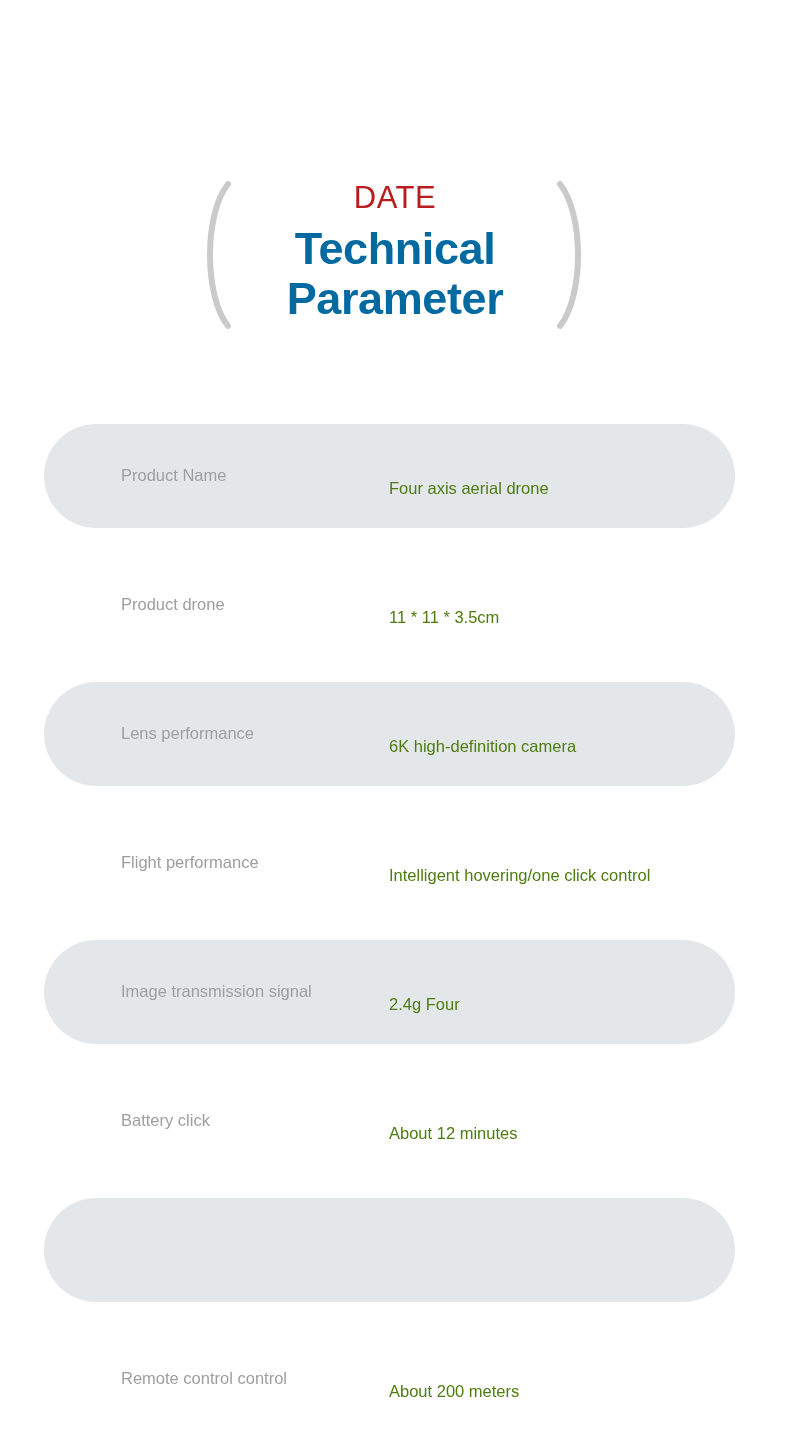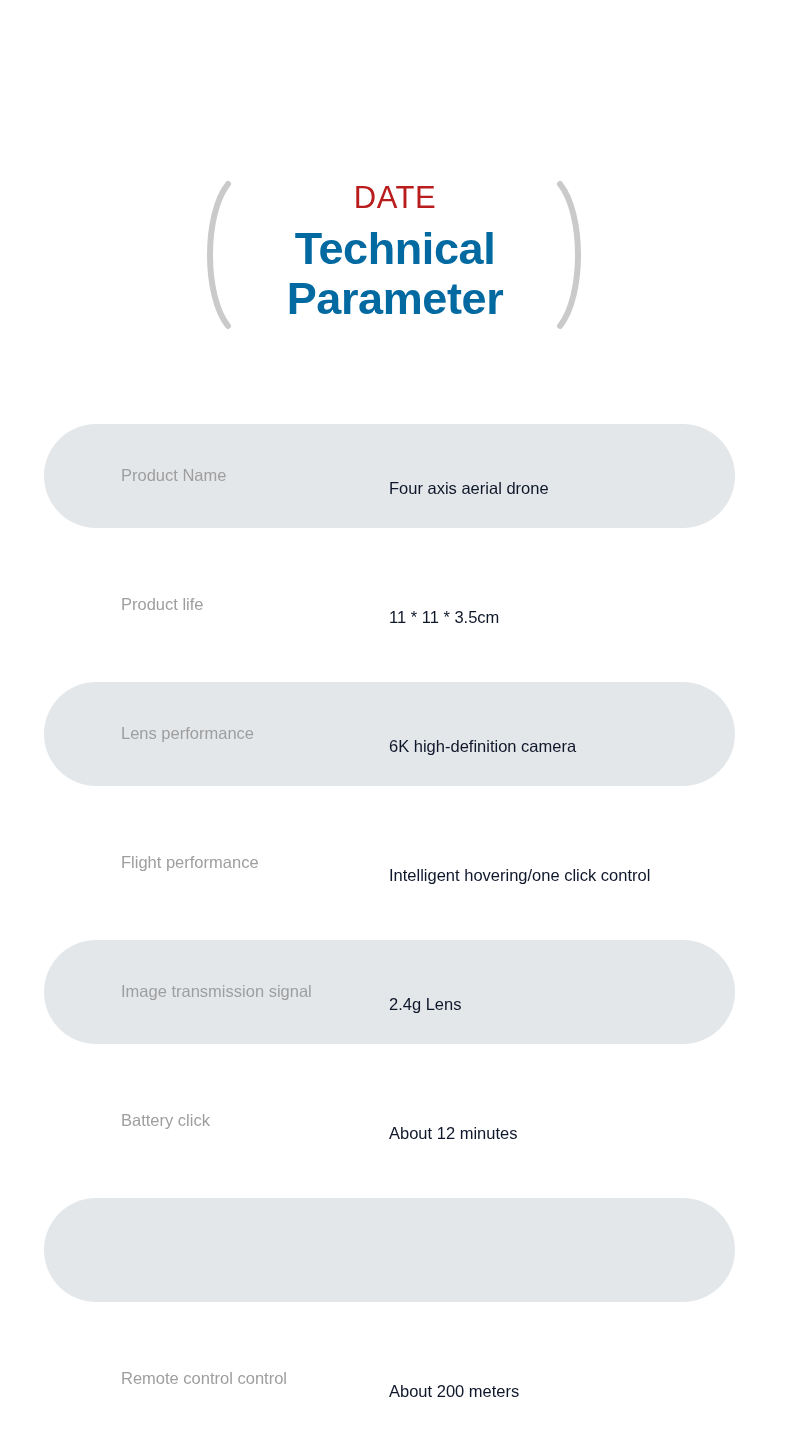--- a/index.html
+++ b/index.html
@@ -104,21 +104,21 @@
     position: absolute;
     left: 121px;
     color: #9e9e9e;
     font-size: 16.5px;
     line-height: 1.2;
     white-space: nowrap;
   }
   .spec-value {
     position: absolute;
     left: 389px;
-    color: #0f172a;
+    color: #4d7c0f;
     font-size: 16.5px;
     line-height: 1.2;
     white-space: nowrap;
     margin-top: 25px;
   }
 </style>
 </head>
 <body>
 
 <div class="header">
@@ -148,21 +148,21 @@
     <div class="spec-row">
       <div class="pill"></div>
       <div class="row-content">
         <span class="spec-label">Product Name</span>
         <span class="spec-value">Four axis aerial drone</span>
       </div>
     </div>
     <div class="spec-row plain">
       <div class="pill"></div>
       <div class="row-content">
-        <span class="spec-label">Product life</span>
+        <span class="spec-label">Product drone</span>
         <span class="spec-value">11 * 11 * 3.5cm</span>
       </div>
     </div>
     <div class="spec-row">
       <div class="pill"></div>
       <div class="row-content">
         <span class="spec-label">Lens performance</span>
         <span class="spec-value">6K high-definition camera</span>
       </div>
     </div>
@@ -170,21 +170,21 @@
       <div class="pill"></div>
       <div class="row-content">
         <span class="spec-label">Flight performance</span>
         <span class="spec-value">Intelligent hovering/one click control</span>
       </div>
     </div>
     <div class="spec-row">
       <div class="pill"></div>
       <div class="row-content">
         <span class="spec-label">Image transmission signal</span>
-        <span class="spec-value">2.4g Lens</span>
+        <span class="spec-value">2.4g Four</span>
       </div>
     </div>
     <div class="spec-row plain">
       <div class="pill"></div>
       <div class="row-content">
         <span class="spec-label">Battery click</span>
         <span class="spec-value">About 12 minutes</span>
       </div>
     </div>
     <div class="spec-row">

